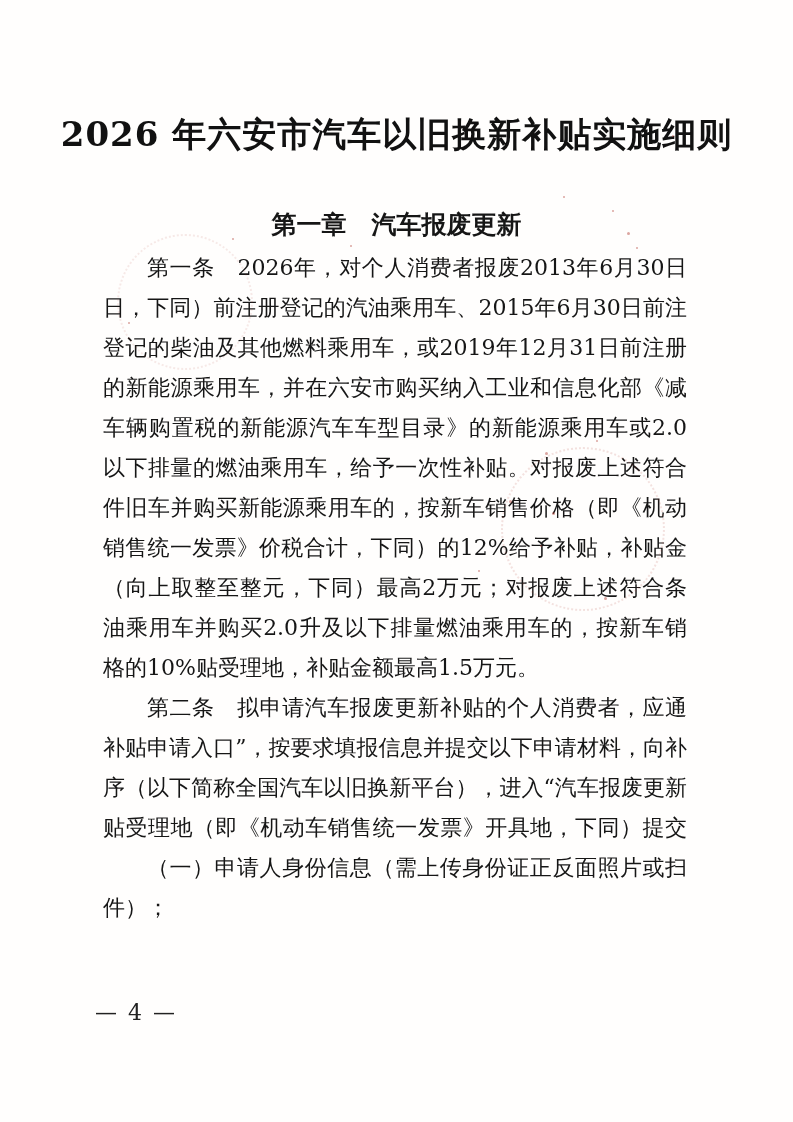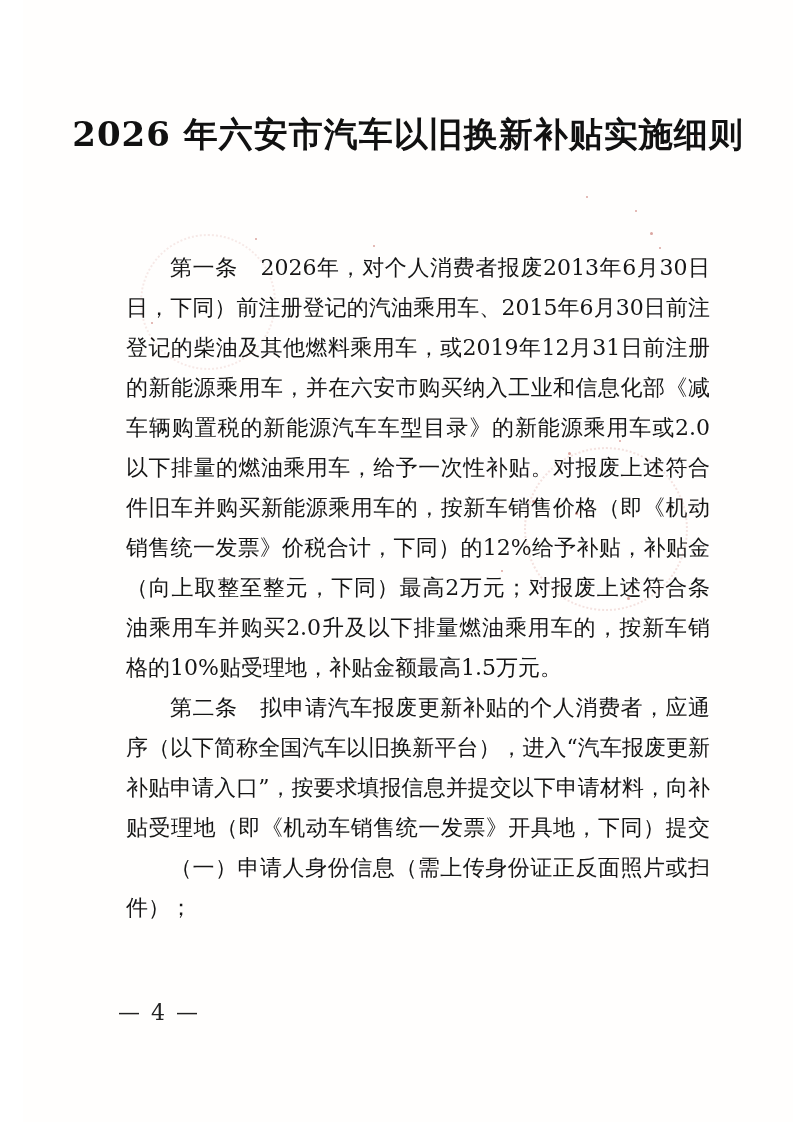--- a/index.html
+++ b/index.html
@@ -7,21 +7,20 @@
     width: 793px; height: 1122px;
     background: #ffffff;
     position: relative;
     overflow: hidden;
     font-family: "DejaVu Serif", "Liberation Serif", serif;
     color: #1a1a1a;
   }
   .page {
     position: absolute; inset: 0;
     background: #fffefd;
-    margin-left: 23px;
   }
   .doc-title {
     position: absolute;
     top: 112px; left: 0; right: 0;
     text-align: center;
     font-size: 34px;
     font-weight: bold;
     letter-spacing: 1px;
     color: #111;
     font-family: "DejaVu Serif", "Liberation Serif", serif;
@@ -70,36 +69,37 @@
     pointer-events: none;
   }
 </style>
 </head>
 <body>
 
 <div class="page">
 
   <div class="doc-title">2026 年六安市汽车以旧换新补贴实施细则</div>
 
+  <div class="chapter-heading">第一章　汽车报废更新</div>
 
   <div class="doc-body">
       <div class="line first">第一条　2026年，对个人消费者报废2013年6月30日（含当</div>
       <div class="line">日，下同）前注册登记的汽油乘用车、2015年6月30日前注册</div>
       <div class="line">登记的柴油及其他燃料乘用车，或2019年12月31日前注册登记</div>
       <div class="line">的新能源乘用车，并在六安市购买纳入工业和信息化部《减免</div>
       <div class="line">车辆购置税的新能源汽车车型目录》的新能源乘用车或2.0升及</div>
       <div class="line">以下排量的燃油乘用车，给予一次性补贴。对报废上述符合条</div>
       <div class="line">件旧车并购买新能源乘用车的，按新车销售价格（即《机动车</div>
       <div class="line">销售统一发票》价税合计，下同）的12%给予补贴，补贴金额</div>
       <div class="line">（向上取整至整元，下同）最高2万元；对报废上述符合条件燃</div>
       <div class="line">油乘用车并购买2.0升及以下排量燃油乘用车的，按新车销售价</div>
       <div class="line plast">格的10%贴受理地，补贴金额最高1.5万元。</div>
       <div class="line first">第二条　拟申请汽车报废更新补贴的个人消费者，应通过</div>
+      <div class="line">补贴申请入口”，按要求填报信息并提交以下申请材料，向补</div>
       <div class="line">序（以下简称全国汽车以旧换新平台），进入“汽车报废更新</div>
-      <div class="line">补贴申请入口”，按要求填报信息并提交以下申请材料，向补</div>
       <div class="line">贴受理地（即《机动车销售统一发票》开具地，下同）提交补</div>
       <div class="line first">（一）申请人身份信息（需上传身份证正反面照片或扫描</div>
       <div class="line plast">件）；</div>
     </div>
 
   <div class="page-number">— 4 —</div>
 
   <div id="stamp-layer">
       <div class="stamp-ring" style="left: 117px; top: 234px; height: 132px; width: 132px; border: 2px dotted rgb(176, 58, 46); opacity: 0.1;"></div>
       <div class="stamp-ring" style="left: 501px; top: 447px; height: 160px; width: 160px; border: 2px dotted rgb(176, 58, 46); opacity: 0.14;"></div>

